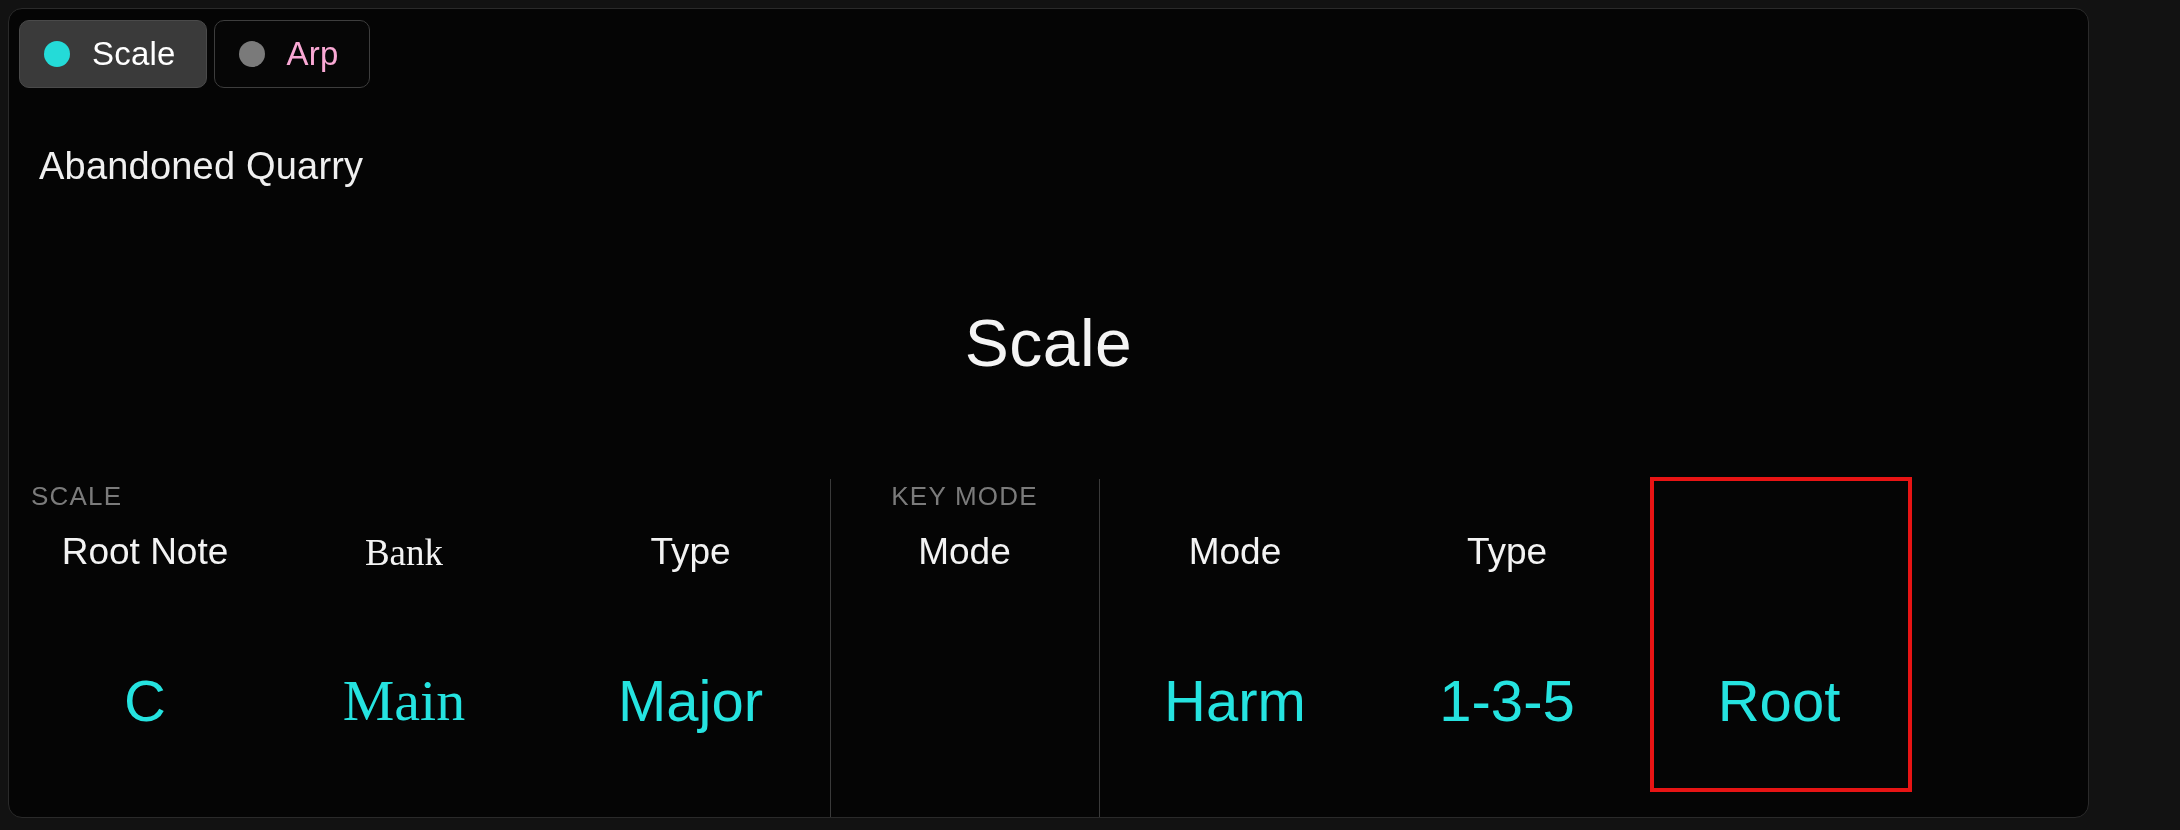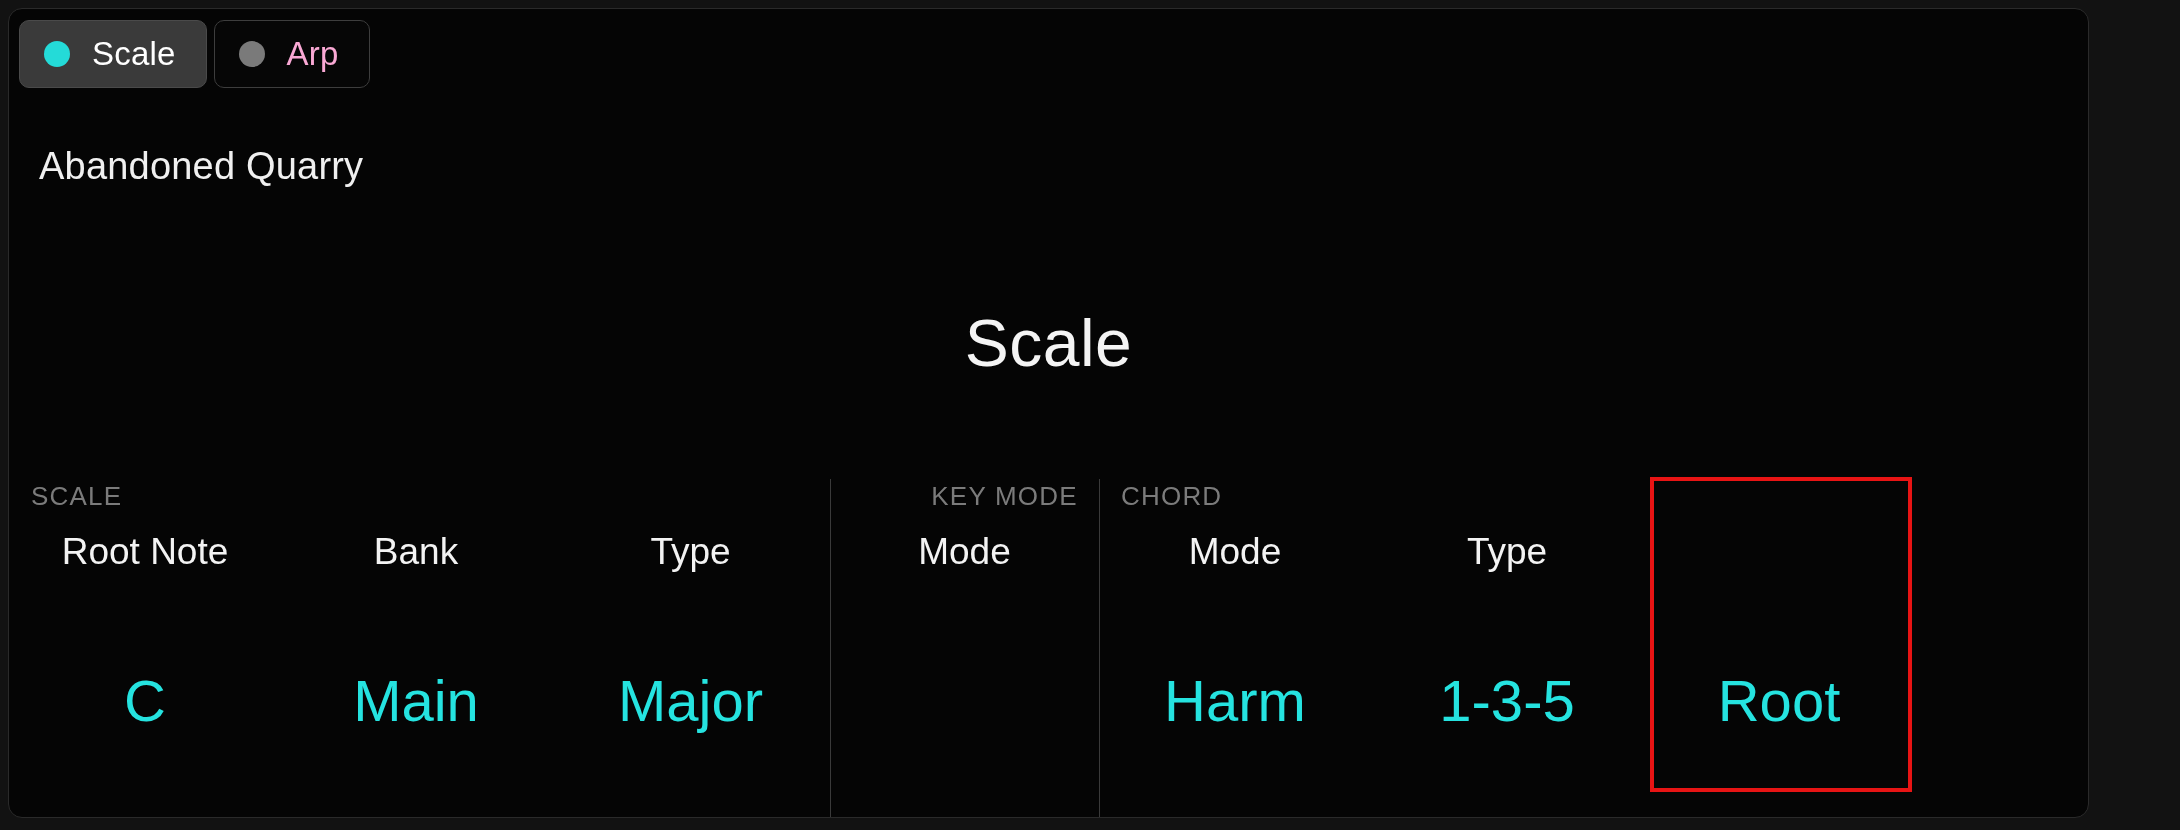--- a/index.html
+++ b/index.html
@@ -118,21 +118,20 @@
   .group-label {
     position: absolute;
     top: 10px;
     left: 0;
     width: 100%;
     text-align: center;
     font-size: 26px;
     letter-spacing: 1.2px;
     color: #7b7b7b;
     white-space: nowrap;
-    padding-left: 40px;
   }
   .group-label.lefted {
     text-align: left;
     padding-left: 22px;
     box-sizing: border-box;
   }
   .col-header {
     position: absolute;
     top: 60px;
     left: 0;
@@ -187,30 +186,27 @@
 
     <div class="divider" style="left:821px;"></div>
     <div class="divider" style="left:1090px;"></div>
 
     <div class="col" style="left:0px;width:272px;">
       <div class="group-label lefted">SCALE</div>
     </div>
     <div class="col" style="left:821px;width:269px;">
       <div class="group-label">KEY MODE</div>
     </div>
-    <div class="col" style="left:1090px;width:272px;">
-      <div class="group-label lefted">CHORD</div>
-    </div>
 
     <div class="col" style="left:0px;width:272px;">
       <div class="col-header">Root Note</div>
       <div class="col-value">C</div>
     </div>
 
-    <div class="col" style="left:272px;width:270px;">
+    <div class="col" style="left:260px;width:270px;font-family:Liberation Serif, serif;">
       <div class="col-header">Bank</div>
       <div class="col-value">Main</div>
     </div>
 
     <div class="col" style="left:542px;width:279px;">
       <div class="col-header">Type</div>
       <div class="col-value">Major</div>
     </div>
 
     <div class="col" style="left:821px;width:269px;">

